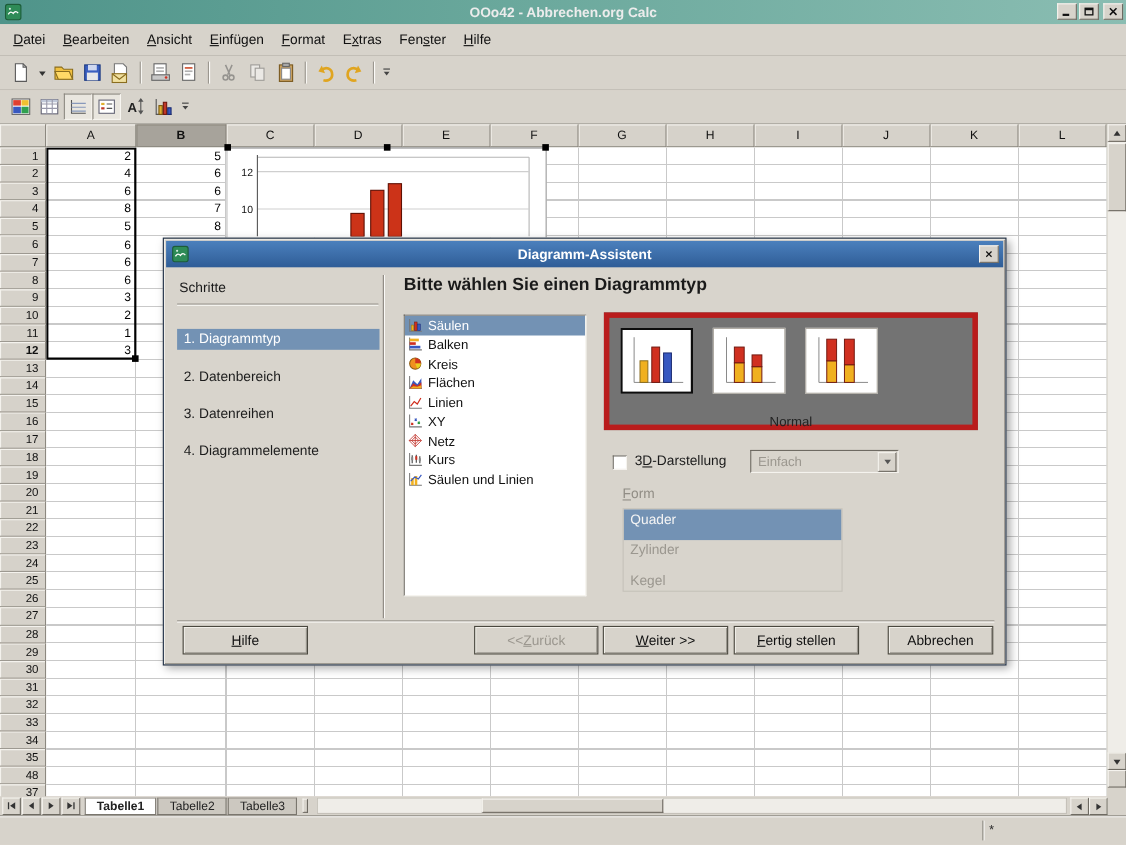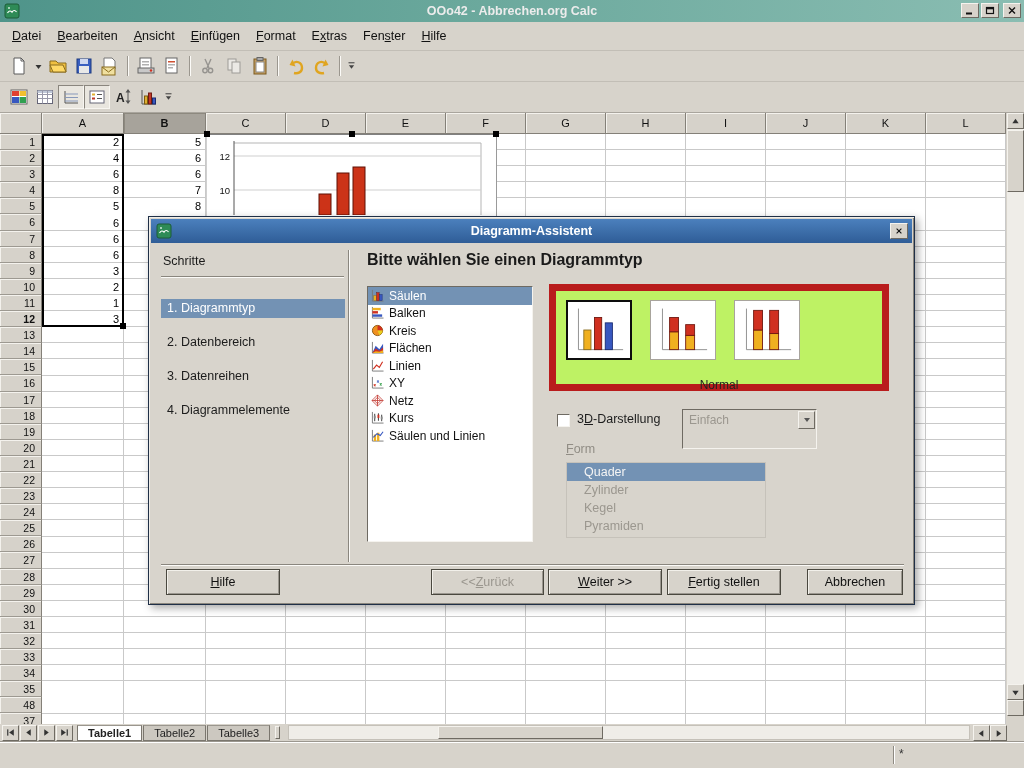--- a/index.html
+++ b/index.html
@@ -83,37 +83,37 @@
 .steps{position:absolute;left:12px;top:82px;width:184px}
 .step{height:19px;line-height:19px;padding-left:6px;font-size:12.5px;color:#1c1c1c;margin-bottom:15px}
 .step.sel{background:#7392b4;color:#fff}
 .vsepline{position:absolute;left:199px;top:33px;width:2px;height:312px;border-left:1px solid #8a867e;border-right:1px solid #fbfaf7}
 .choosehead{position:absolute;left:218px;top:34px;font-weight:bold;font-size:16px;color:#1a1a1a}
 .ctypelist{position:absolute;left:218px;top:69px;width:166px;height:256px;background:#fff;border:1px solid;border-color:#6e6a62 #f5f3ee #f5f3ee #6e6a62;overflow:hidden}
 .ctype{display:flex;align-items:center;height:17.5px;padding-left:3px;font-size:12px;color:#111}
 .ctype.sel{background:#7392b4;color:#fff}
 .cticon{width:14px;height:14px;margin-right:4px;flex:none}
 .cticon svg{width:13px;height:13px;display:block}
-.previewpanel{position:absolute;left:400px;top:67px;width:340px;height:107px;background:#bef264;border:7px solid #b91c1c}
+.previewpanel{position:absolute;left:400px;top:67px;width:340px;height:107px;background:#737373;border:5px solid #b91c1c}
 #subtypes .thumb{position:absolute;top:9px;width:66px;height:60px;background:#fff;border:1px solid #a8a49c;display:flex;align-items:center;justify-content:center}
 #subtypes .thumb:nth-child(1){left:10px}
 #subtypes .thumb:nth-child(2){left:94px}
 #subtypes .thumb:nth-child(3){left:178px}
 #subtypes .thumb.sel{border:2px solid #0d0d0d;box-shadow:inset 0 0 0 2px #fff}
 .thumb svg{width:56px;height:50px;display:block}
 .subcaption{position:absolute;left:0;width:100%;top:87px;text-align:center;font-size:12px;color:#222}
 .checkbox{position:absolute;left:408px;top:197px;width:13px;height:13px;background:#fff;border:1px solid;border-color:#6e6a62 #f5f3ee #f5f3ee #6e6a62}
 .cblabel{position:absolute;left:428px;top:195px;font-size:12.5px;color:#1c1c1c}
-.dropdown{position:absolute;left:533px;top:192px;width:135px;height:40px;background:#d8d4cc;border:1px solid;border-color:#6e6a62 #f5f3ee #f5f3ee #6e6a62}
+.dropdown{position:absolute;left:533px;top:192px;width:135px;height:21px;background:#d8d4cc;border:1px solid;border-color:#6e6a62 #f5f3ee #f5f3ee #6e6a62}
 .ddvalue{position:absolute;left:6px;top:3px;font-size:12px;color:#9b978f}
 .ddbtn{position:absolute;right:1px;top:1px;width:17px;height:18px;background:#d7d3cb;border:1px solid;border-color:#f5f3ee #6e6a62 #6e6a62 #f5f3ee;display:flex;align-items:center;justify-content:center}
 .ddbtn svg{width:8px;height:6px;display:block}
 .formlabel{position:absolute;left:417px;top:225px;font-size:12.5px;color:#918d85}
 .formlist{position:absolute;left:417px;top:245px;width:200px;height:76px;background:#d8d4cc;border:1px solid #c6c2ba;overflow:hidden}
-.formopt{height:18px;line-height:18px;padding-left:17px;font-size:12.5px;color:#9b978f}
+.formopt{height:28px;line-height:18px;padding-left:6px;font-size:12.5px;color:#9b978f}
 .formopt.sel{background:#7392b4;color:#f4f4f4}
 .btnsep{position:absolute;left:12px;top:347px;width:743px;height:2px;border-top:1px solid #8a867e;border-bottom:1px solid #fbfaf7}
 .dlgbtn{position:absolute;top:352px;height:26px;background:#d7d3cb;border:1px solid #4a483f;box-shadow:inset 1px 1px 0 #f2f0ea,inset -1px -1px 0 #9b978f;font-size:12.5px;color:#111;display:flex;align-items:center;justify-content:center}
 .dlgbtn.disabled{color:#9b978f}
 .dlgbtn[data-name="help-button"]{left:17px;width:114px}
 .dlgbtn[data-name="back-button"]{left:282px;width:113px}
 .dlgbtn[data-name="next-button"]{left:399px;width:114px}
 .dlgbtn[data-name="finish-button"]{left:518px;width:114px}
 .dlgbtn[data-name="cancel-button"]{left:658px;width:96px}
 </style>

